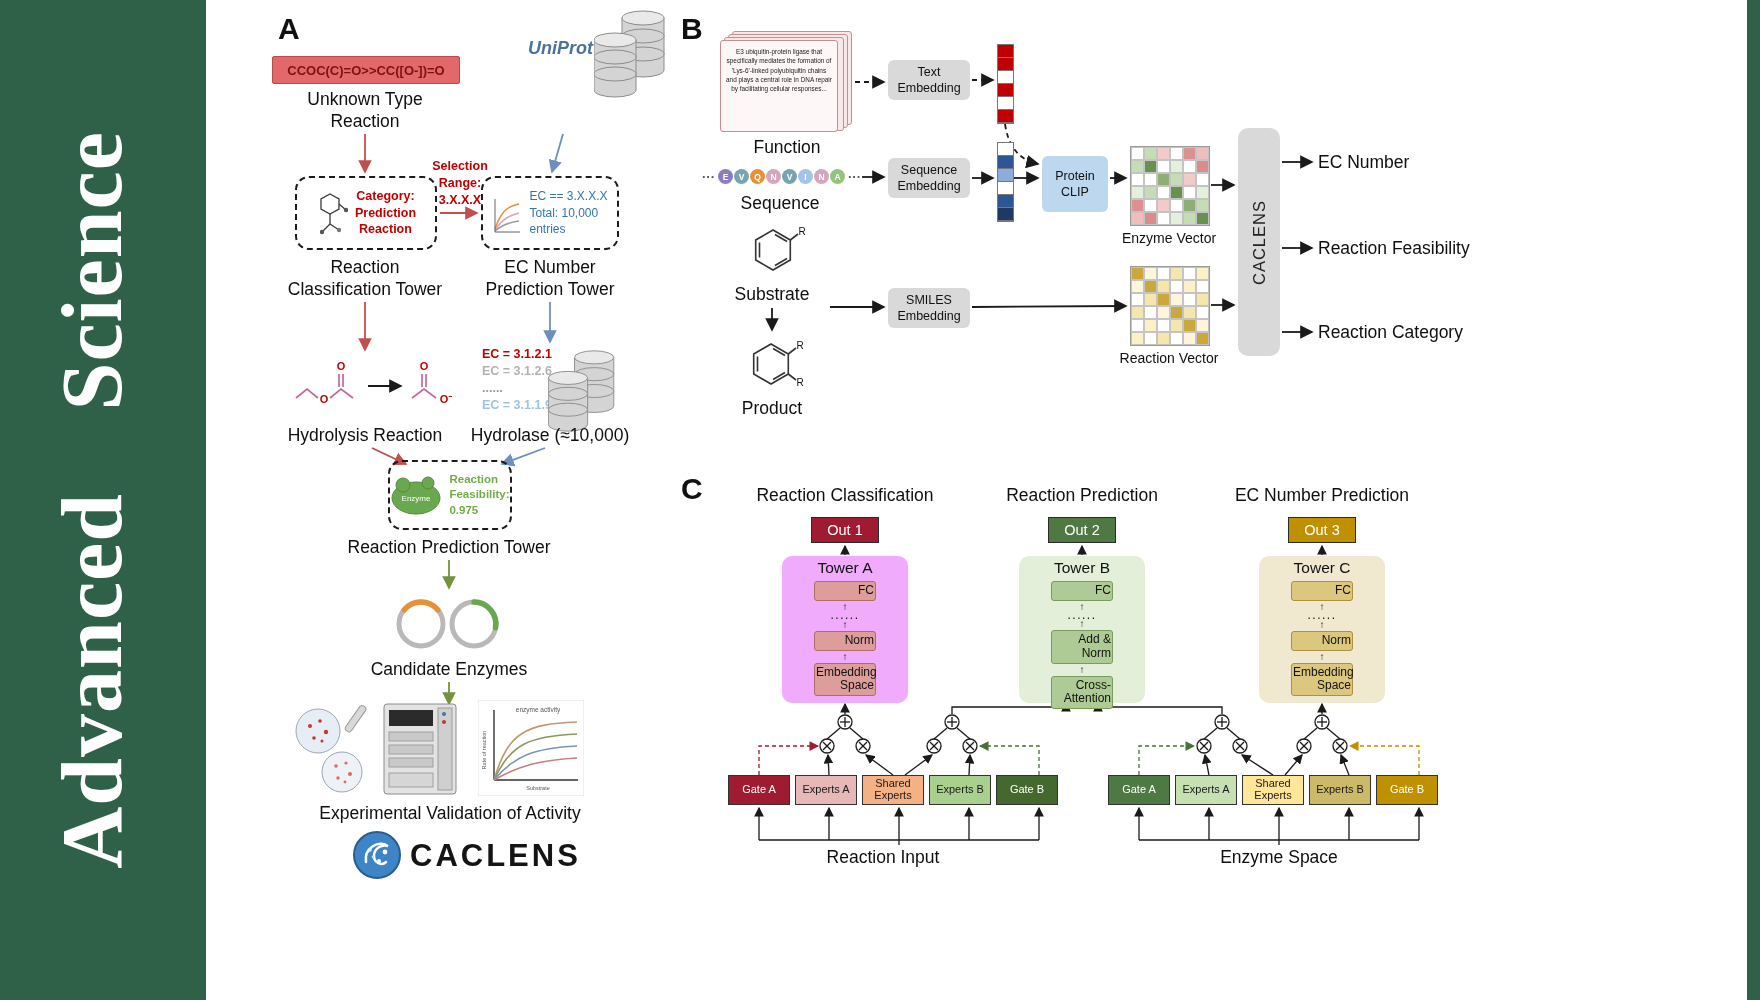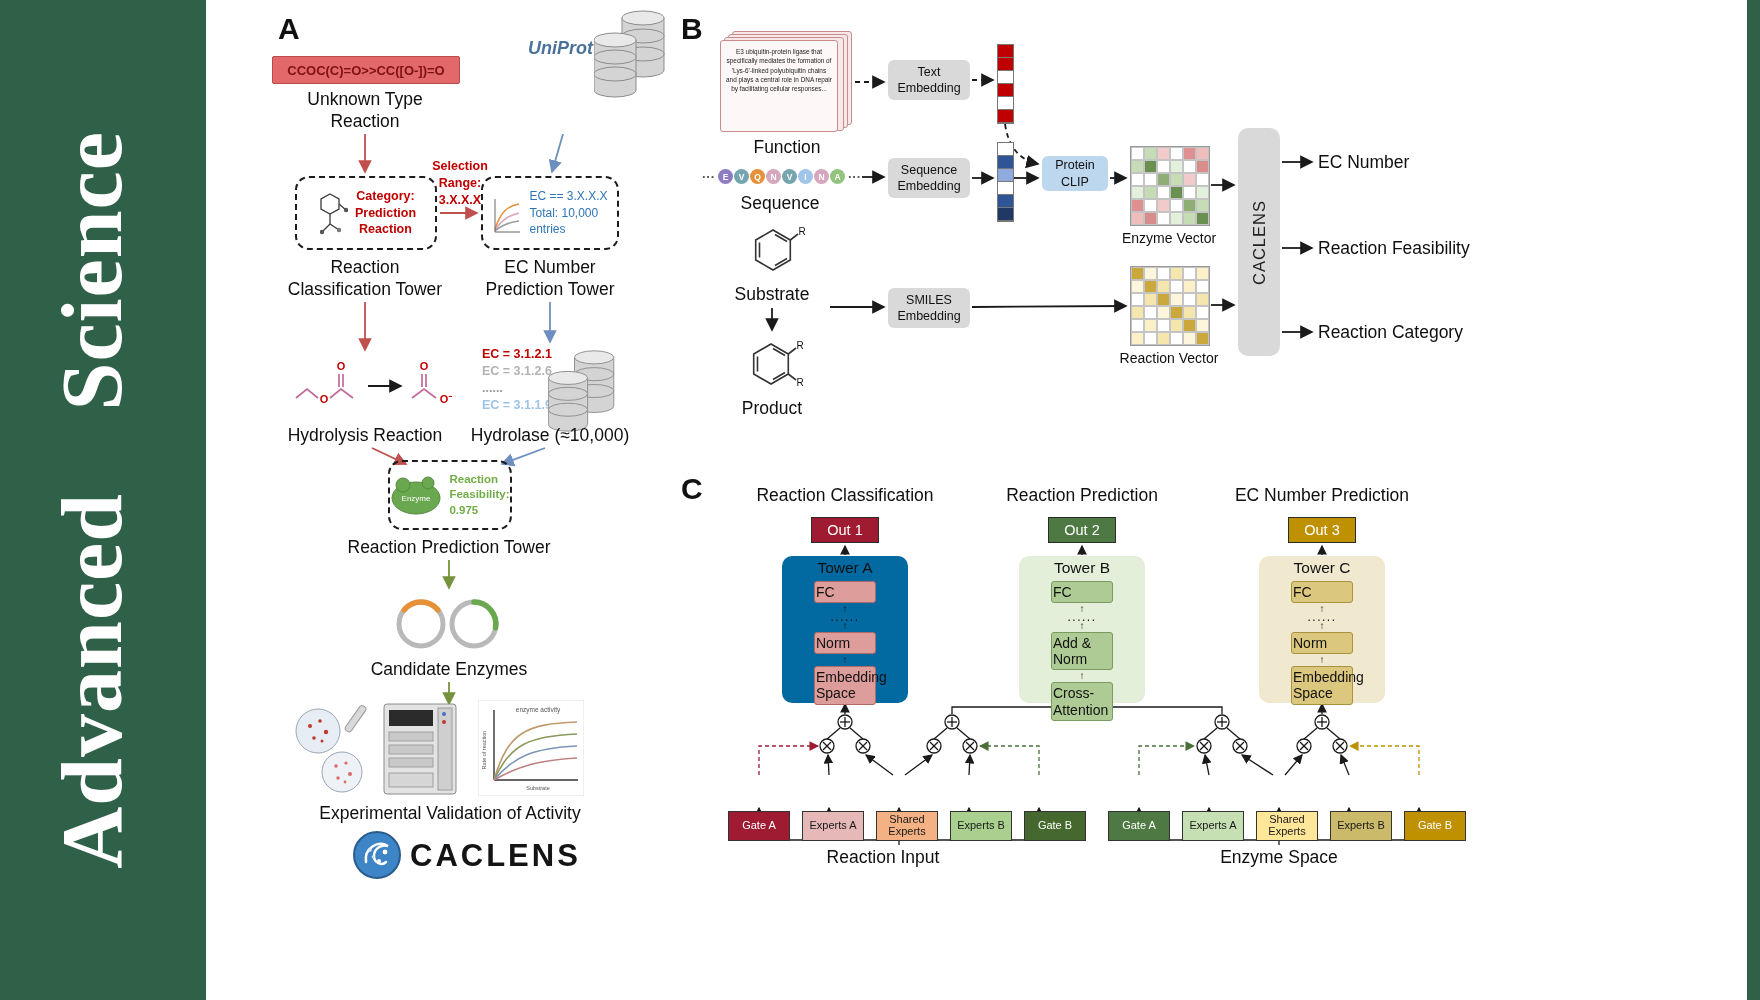--- a/index.html
+++ b/index.html
@@ -45,28 +45,28 @@
     display:inline-flex;align-items:center;justify-content:center;flex:none;}
   .card{position:absolute;width:118px;height:92px;background:#f7e9e9;border:1.2px solid #c98c8c;border-radius:3px;}
   .card.front{background:#fdf7f7;box-sizing:border-box;padding:6px 5px;font-size:6.4px;line-height:1.45;
     color:#222;text-align:center;}
   .col-title{width:220px;text-align:center;font-size:17.5px;color:#0f0f0f;}
   .out-box{width:68px;height:26px;display:flex;align-items:center;justify-content:center;color:#fff;
     font-size:14.5px;border:1.5px solid #2b2b2b;box-sizing:border-box;}
   .tower{width:126px;height:147px;border-radius:10px;display:flex;flex-direction:column;align-items:center;
     padding-top:3px;box-sizing:border-box;}
   .tower .t-title{font-size:15.5px;color:#111;margin-bottom:3px;}
-  .tbox{width:62px;box-sizing:border-box;border:1px solid;border-radius:3px;font-size:14px;line-height:1.15;
-    text-align:left;padding:2px 1px;color:#111;margin:1px 10px;}
+  .tbox{width:62px;box-sizing:border-box;border:1px solid;border-radius:3px;font-size:12px;line-height:1.15;
+    text-align:right;padding:2px 1px;color:#111;margin:1px 10px;}
   .t-arrow{font-size:10px;line-height:1;height:10px;color:#111;}
   .t-dots{font-size:12px;letter-spacing:1.5px;line-height:0.6;height:8px;color:#111;}
-  .tower-a{background:#0369a1;} .tower-a .tbox{background:#dd9d9b;border-color:#b06a68;}
+  .tower-a{background:#f0abfc;} .tower-a .tbox{background:#dd9d9b;border-color:#b06a68;}
   .tower-b{background:#e3efd9;} .tower-b .tbox{background:#aecb95;border-color:#7a9b5e;}
   .tower-c{background:#f0e9cf;} .tower-c .tbox{background:#dcc77e;border-color:#ab923f;}
-  .moe-row{display:flex;gap:12px;margin-top:36px;}
+  .moe-row{display:flex;gap:5px;}
   .moe-box{width:62px;height:30px;box-sizing:border-box;border:1.3px solid #333;display:flex;align-items:center;
     justify-content:center;text-align:center;font-size:11px;line-height:1.05;}
 </style>
 </head>
 <body>
 
 <div class="stage">
 
   <div class="band left"></div>
   <div class="band right"></div>
@@ -546,21 +546,21 @@
     </div>
   <div class="abs vec" style="left:997px;top:142px">
       <div class="vcell" style="background: rgb(255, 255, 255);"></div>
       <div class="vcell" style="background: rgb(47, 85, 151);"></div>
       <div class="vcell" style="background: rgb(143, 170, 220);"></div>
       <div class="vcell" style="background: rgb(255, 255, 255);"></div>
       <div class="vcell" style="background: rgb(47, 85, 151);"></div>
       <div class="vcell" style="background: rgb(31, 56, 100);"></div>
     </div>
 
-  <div class="abs blue-pill" style="left:1042px;top:156px;width:66px;height:35px">
+  <div class="abs blue-pill" style="left:1042px;top:156px;width:66px;height:56px">
     <div>Protein</div>
     <div>CLIP</div>
   </div>
 
   <div class="abs matrix" style="left:1130px;top:146px">
       <div class="cell" style="background: rgb(255, 255, 255);"></div>
       <div class="cell" style="background: rgb(198, 220, 181);"></div>
       <div class="cell" style="background: rgb(243, 202, 202);"></div>
       <div class="cell" style="background: rgb(255, 255, 255);"></div>
       <div class="cell" style="background: rgb(222, 143, 143);"></div>

